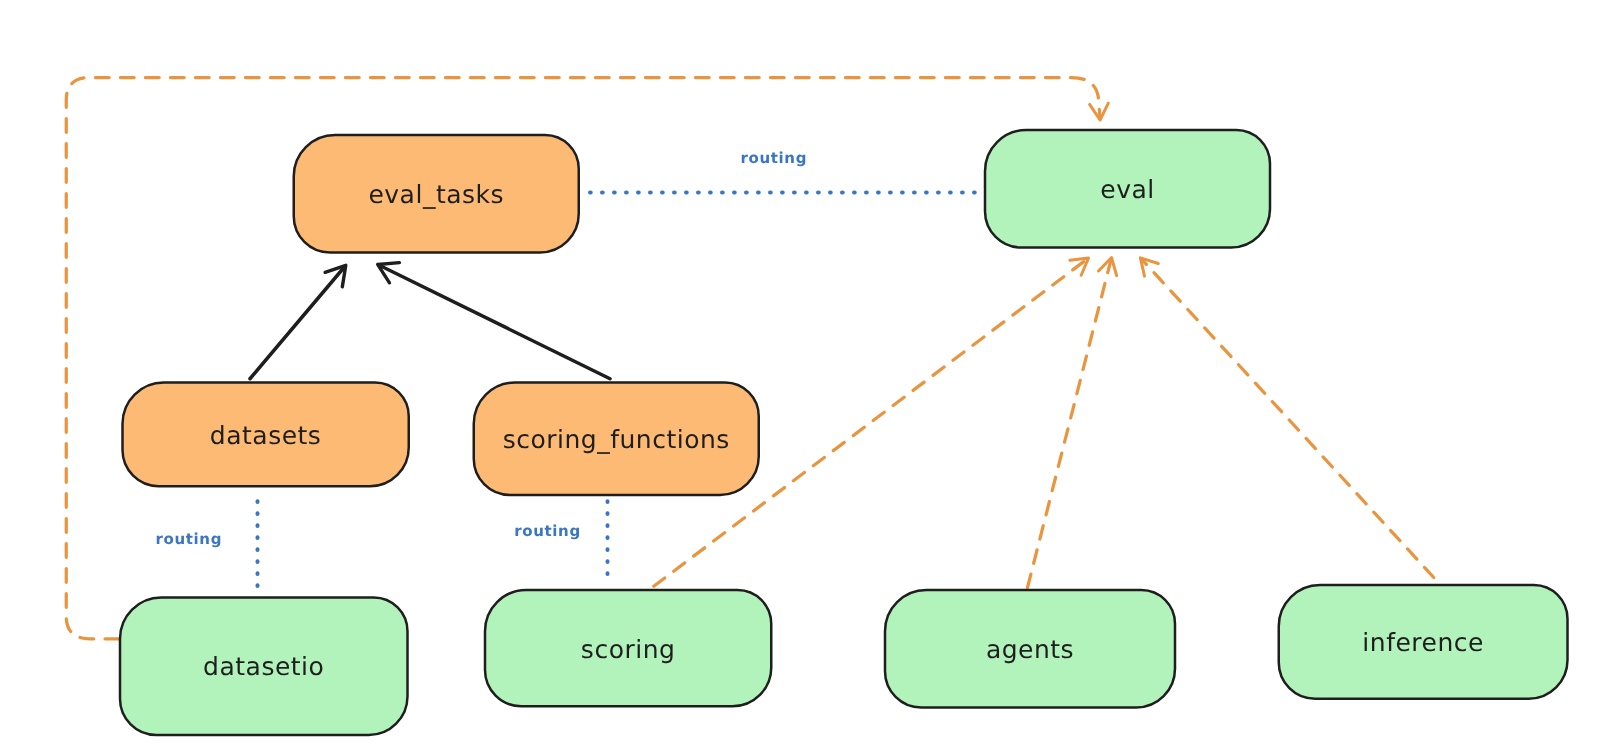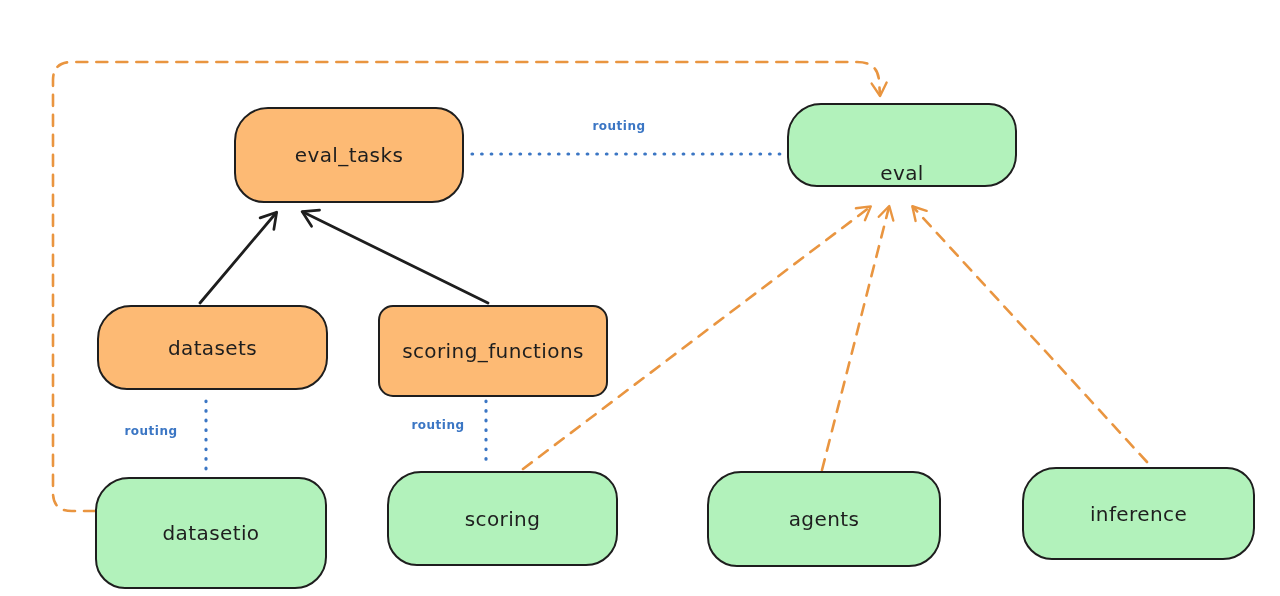--- a/index.html
+++ b/index.html
@@ -25,23 +25,23 @@
     justify-content: center;
     font-size: 20px;
     color: #1e1e1e;
     letter-spacing: 0.4px;
     border-radius: 34px 28px 32px 30px;
   }
   .node--blue  { background: #fdba74; }
   .node--green { background: #b2f2bb; }
 
   .node-eval-tasks        { left: 234px; top: 107px; width: 230px; height: 96px; }
-  .node-eval              { left: 787px; top: 103px; width: 230px; height: 84px; align-items: flex-end; }
+  .node-eval              { left: 787px; top: 103px; width: 230px; height: 96px; }
   .node-datasets          { left:  97px; top: 305px; width: 231px; height: 85px; text-align: right; }
-  .node-scoring-functions { left: 378px; top: 305px; width: 230px; height: 92px; border-radius: 15px; }
+  .node-scoring-functions { left: 378px; top: 305px; width: 230px; height: 92px; }
   .node-datasetio         { left:  95px; top: 477px; width: 232px; height: 112px; }
   .node-scoring           { left: 387px; top: 471px; width: 231px; height: 95px; }
   .node-agents            { left: 707px; top: 471px; width: 234px; height: 96px; }
   .node-inference         { left: 1022px; top: 467px; width: 233px; height: 93px; text-align: right; }
 
   .edge-label {
     position: absolute;
     color: #3b76c4;
     font-size: 12px;
     font-weight: bold;

